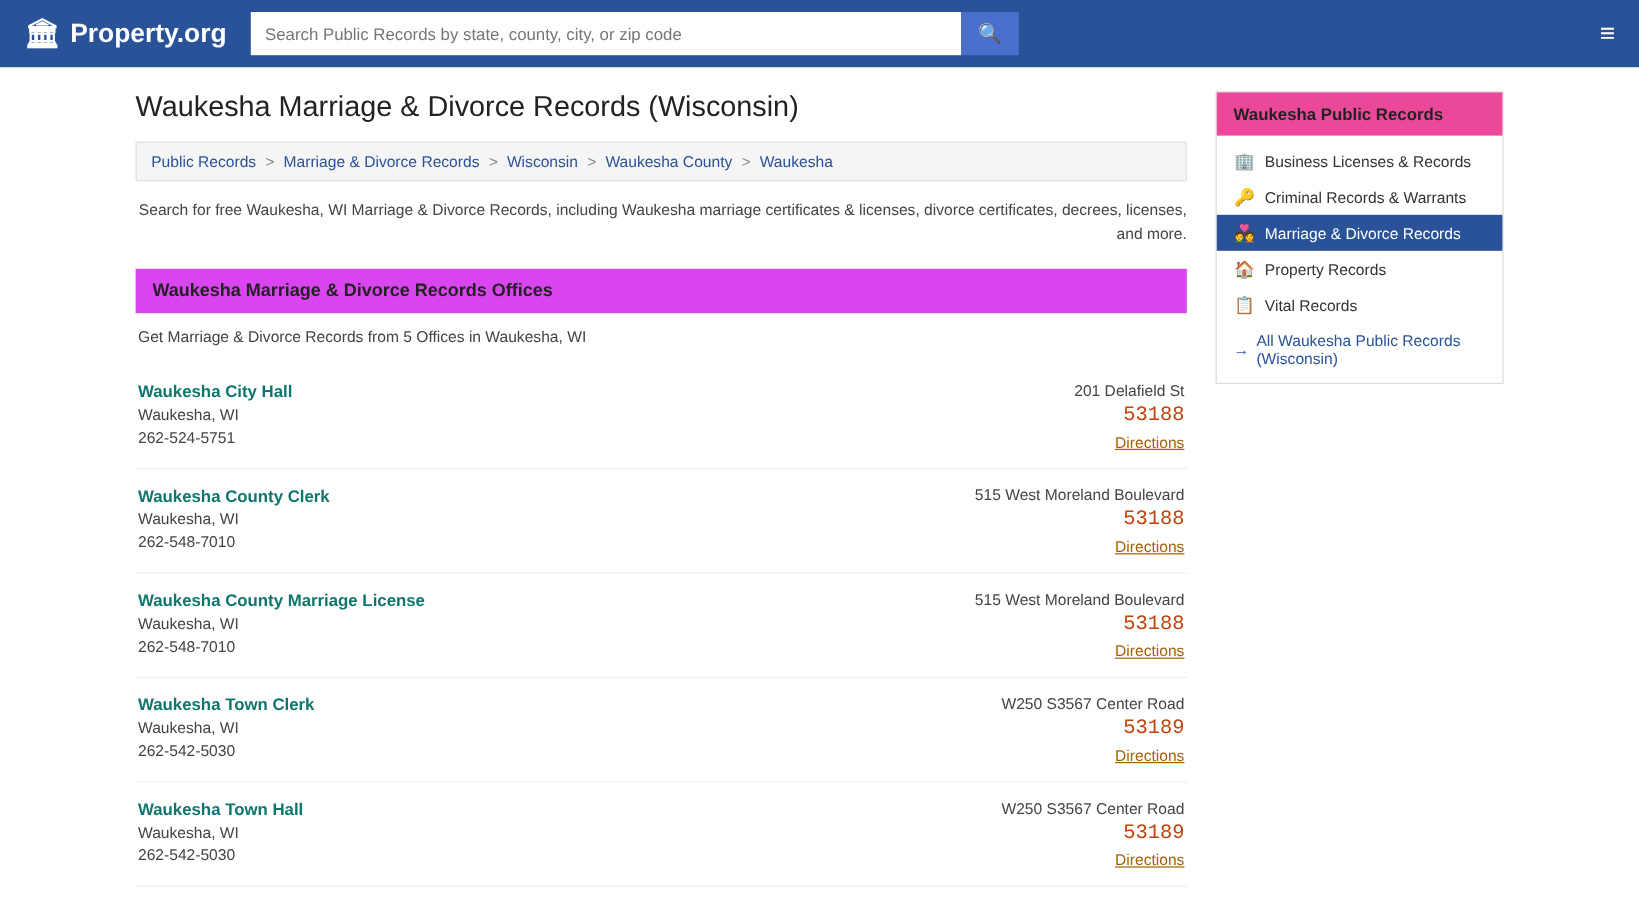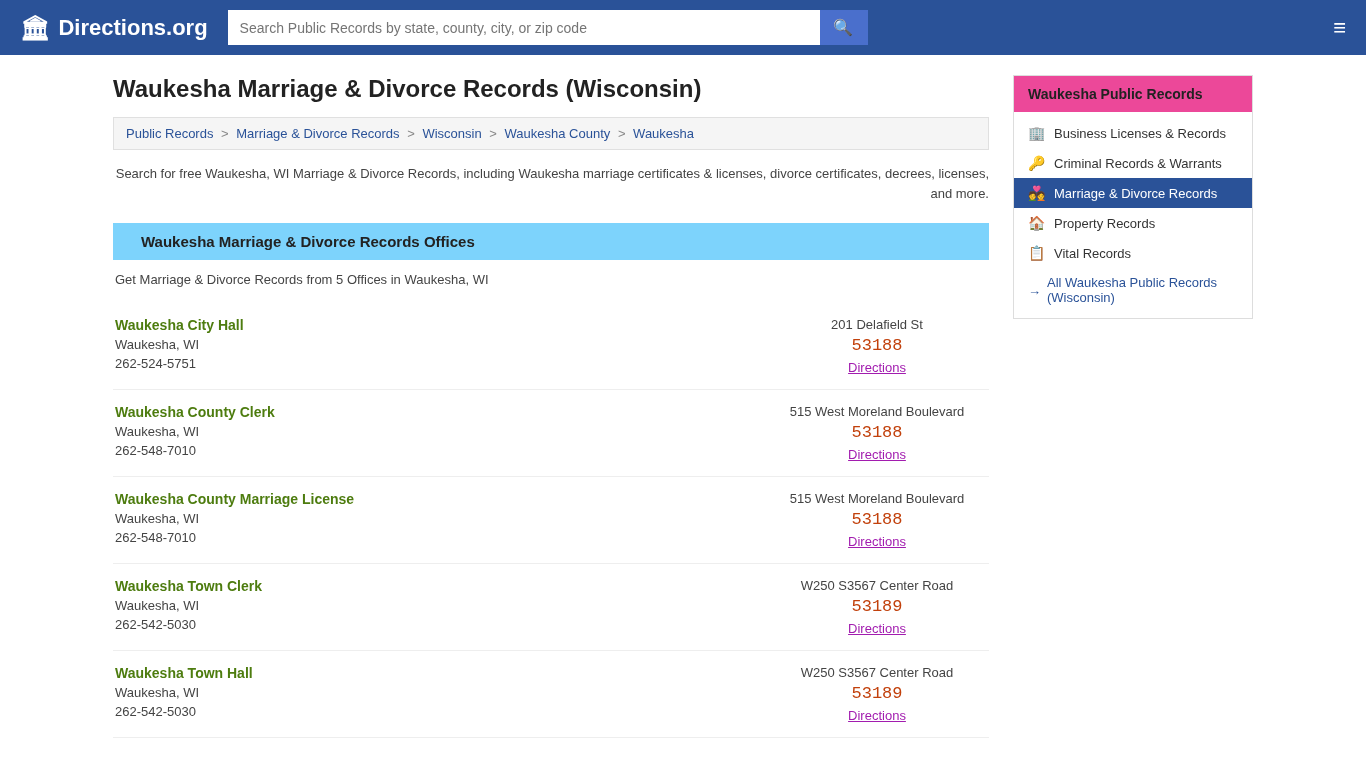--- a/index.html
+++ b/index.html
@@ -66,21 +66,21 @@
       flex: 1;
     }
     .sidebar {
       width: 240px;
       flex-shrink: 0;
     }
 
     
     .page-title {
       font-size: 24px;
-      font-weight: bold;
+      font-weight: normal;
       color: #222;
       margin-bottom: 14px;
     }
 
     
     .breadcrumb {
       background: #f5f5f5;
       padding: 8px 12px;
       font-size: 13px;
       color: #555;
@@ -97,22 +97,22 @@
     .description {
       font-size: 13px;
       color: #444;
       margin-bottom: 20px;
       line-height: 1.5;
       text-align: right;
     }
 
     
     .section-header {
-      background: #7dd3fc;
-      padding: 10px 28px;
+      background: #d946ef;
+      padding: 10px 14px;
       font-size: 15px;
       font-weight: bold;
       color: #222;
       margin-bottom: 12px;
     }
     .section-desc {
       font-size: 13px;
       color: #444;
       margin-bottom: 16px;
       padding: 0 2px;
@@ -127,49 +127,49 @@
     .office-entry {
       display: flex;
       justify-content: space-between;
       padding: 14px 2px;
       border-bottom: 1px solid #eee;
     }
     .office-left {}
     .office-name {
       font-weight: bold;
       font-size: 14px;
-      color: #4d7c0f;
+      color: #0f766e;
       margin-bottom: 4px;
     }
     .office-city {
       font-size: 13px;
       color: #444;
       margin-bottom: 4px;
     }
     .office-phone {
       font-size: 13px;
       color: #444;
     }
     .office-right {
-      text-align: center;
+      text-align: right;
       min-width: 220px;
     }
     .office-address {
       font-size: 13px;
       color: #444;
       margin-bottom: 4px;
     }
     .office-zip {
       font-size: 17px;
       color: #c2410c;
       margin-bottom: 4px;
       font-family: Liberation Mono, monospace;
     }
     .directions-link {
-      color: #a21caf;
+      color: #a16207;
       text-decoration: underline;
       font-size: 13px;
       cursor: pointer;
       margin-top: 36px;
     }
 
     
     .sidebar-box {
       border: 1px solid #ddd;
       margin-bottom: 16px;
@@ -251,21 +251,21 @@
       text-decoration: none;
     }
   </style>
 </head>
 <body>
 
 <header>
   <div class="header">
     <a class="logo" href="#">
       <span class="logo-icon">🏛</span>
-      <span>Directions.org</span>
+      <span>Property.org</span>
     </a>
     <div class="search-bar">
       <input type="text" placeholder="Search Public Records by state, county, city, or zip code" style="">
       <button>
         <span>🔍</span>
       </button>
     </div>
     <span class="menu-icon">≡</span>
   </div>
 </header>

